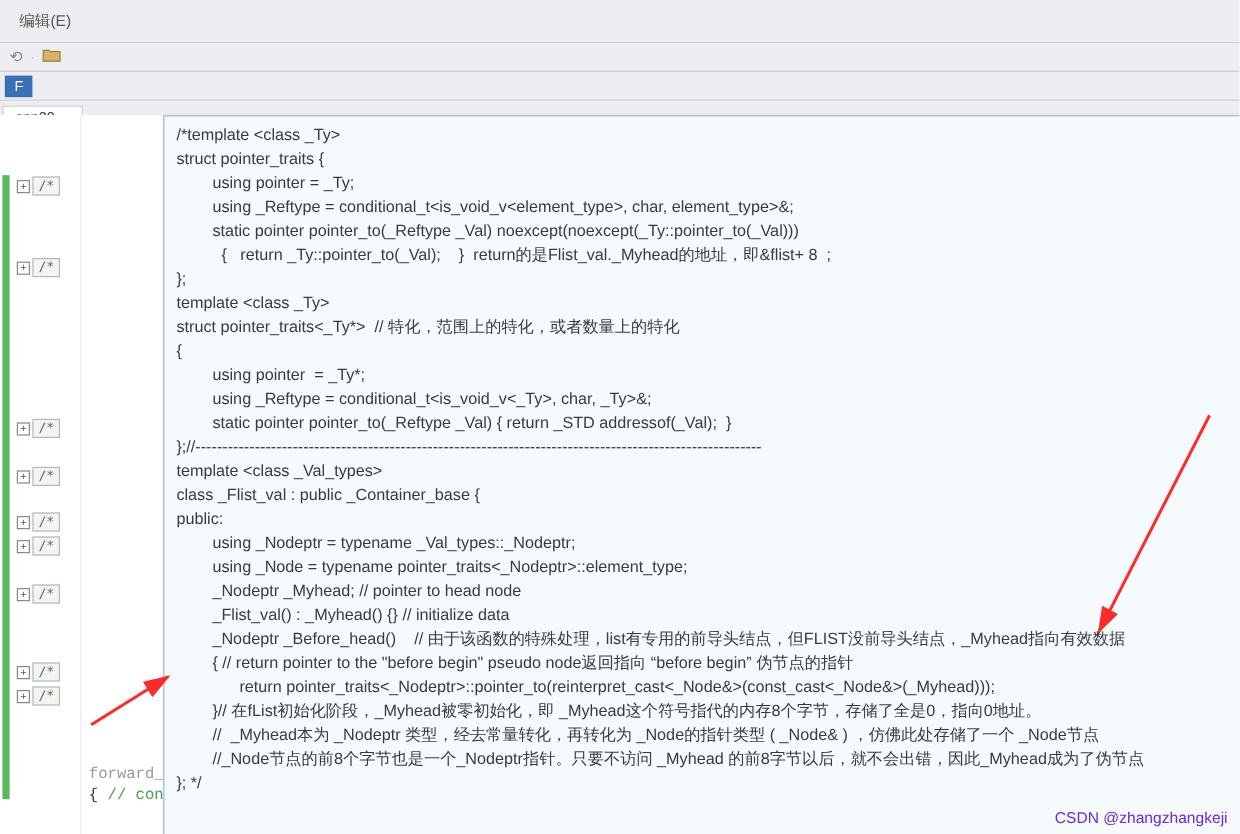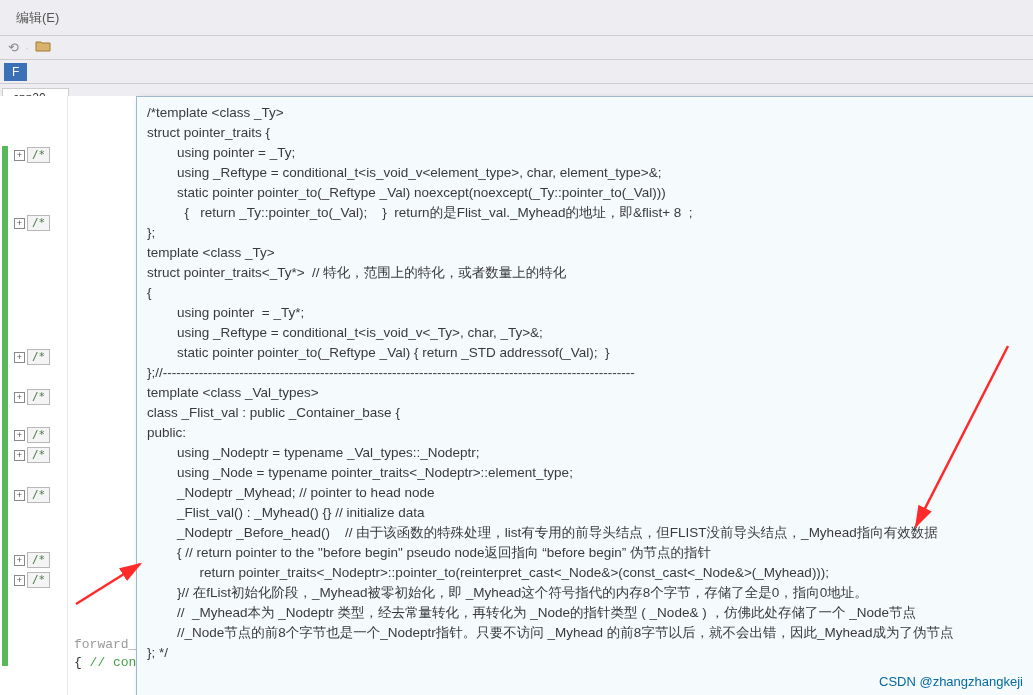--- a/index.html
+++ b/index.html
@@ -176,21 +176,21 @@
     background: #fff;
     border: 1px solid #ccc;
     font-size: 11px;
     padding: 1px 4px;
     color: #444;
   }
   .watermark {
     position: absolute;
     right: 10px;
     bottom: 6px;
-    color: #0369a1;
+    color: #6d28d9;
     font-size: 13px;
     z-index: 50;
     margin-top: 42px;
   }
 </style>
 </head>
 <body>
 
 <div class="top-bar">
   <span class="menu-item">编辑(E)</span>

